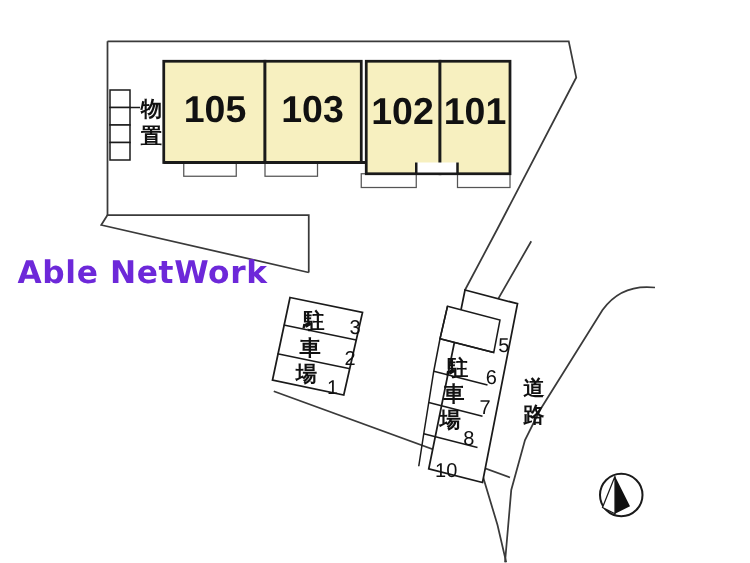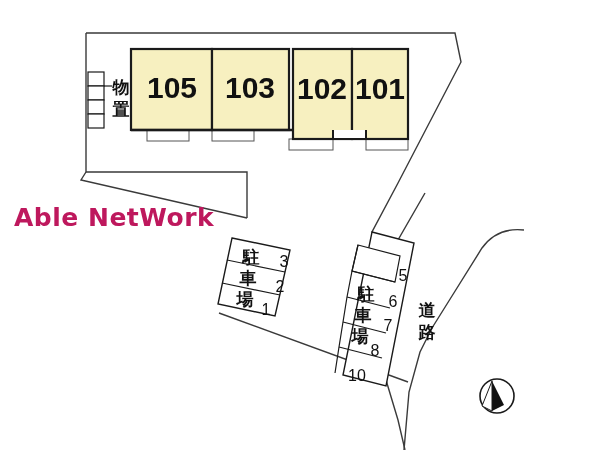--- a/index.html
+++ b/index.html
@@ -46,21 +46,21 @@
     text-anchor: middle;
     dominant-baseline: middle;
   }
   .watermark {
     position: absolute;
     left: 14px;
     top: 203px;
     font-family: "DejaVu Sans", "Liberation Sans", sans-serif;
     font-size: 25px;
     font-weight: 700;
-    color: #be185d;
+    color: #6d28d9;
     letter-spacing: 0.5px;
     white-space: nowrap;
     user-select: none;
   }
 </style>
 </head>
 <body>
 
 <svg id="site-plan" viewBox="0 0 600 450">
 

